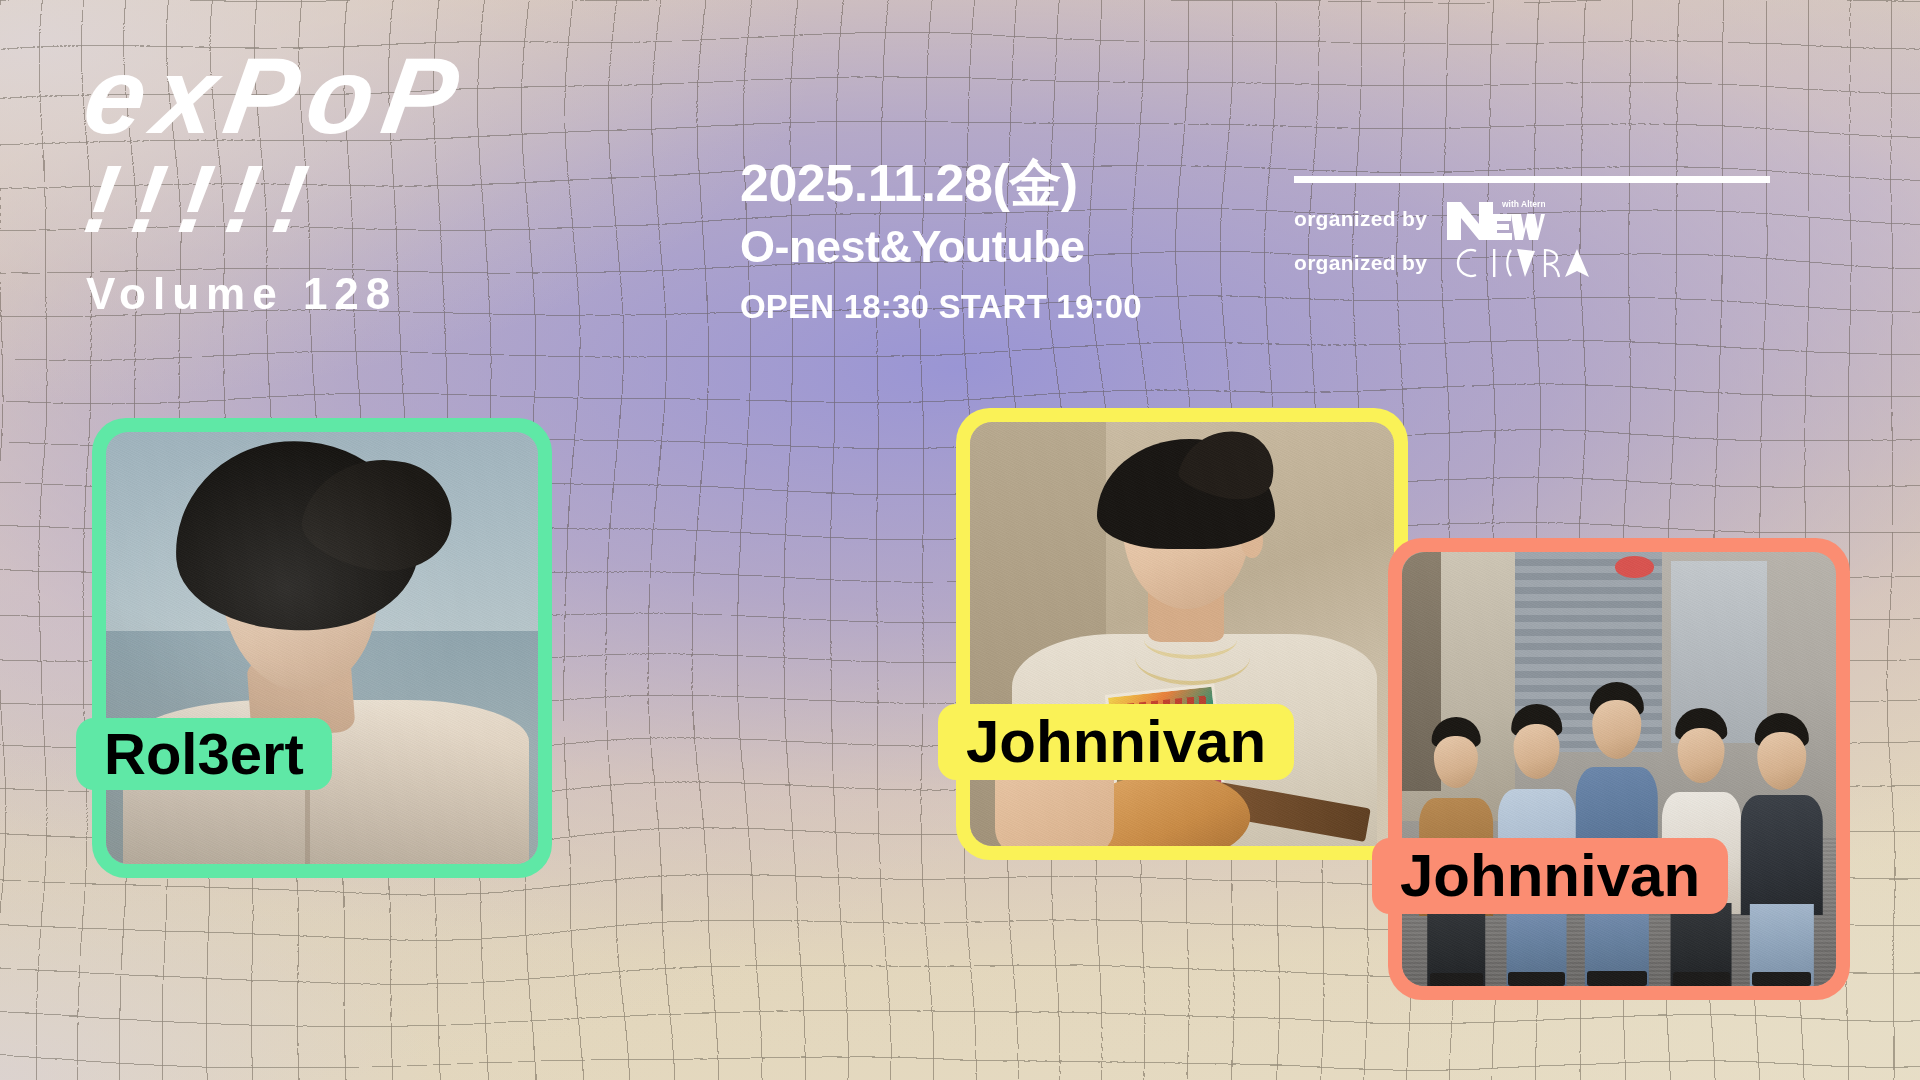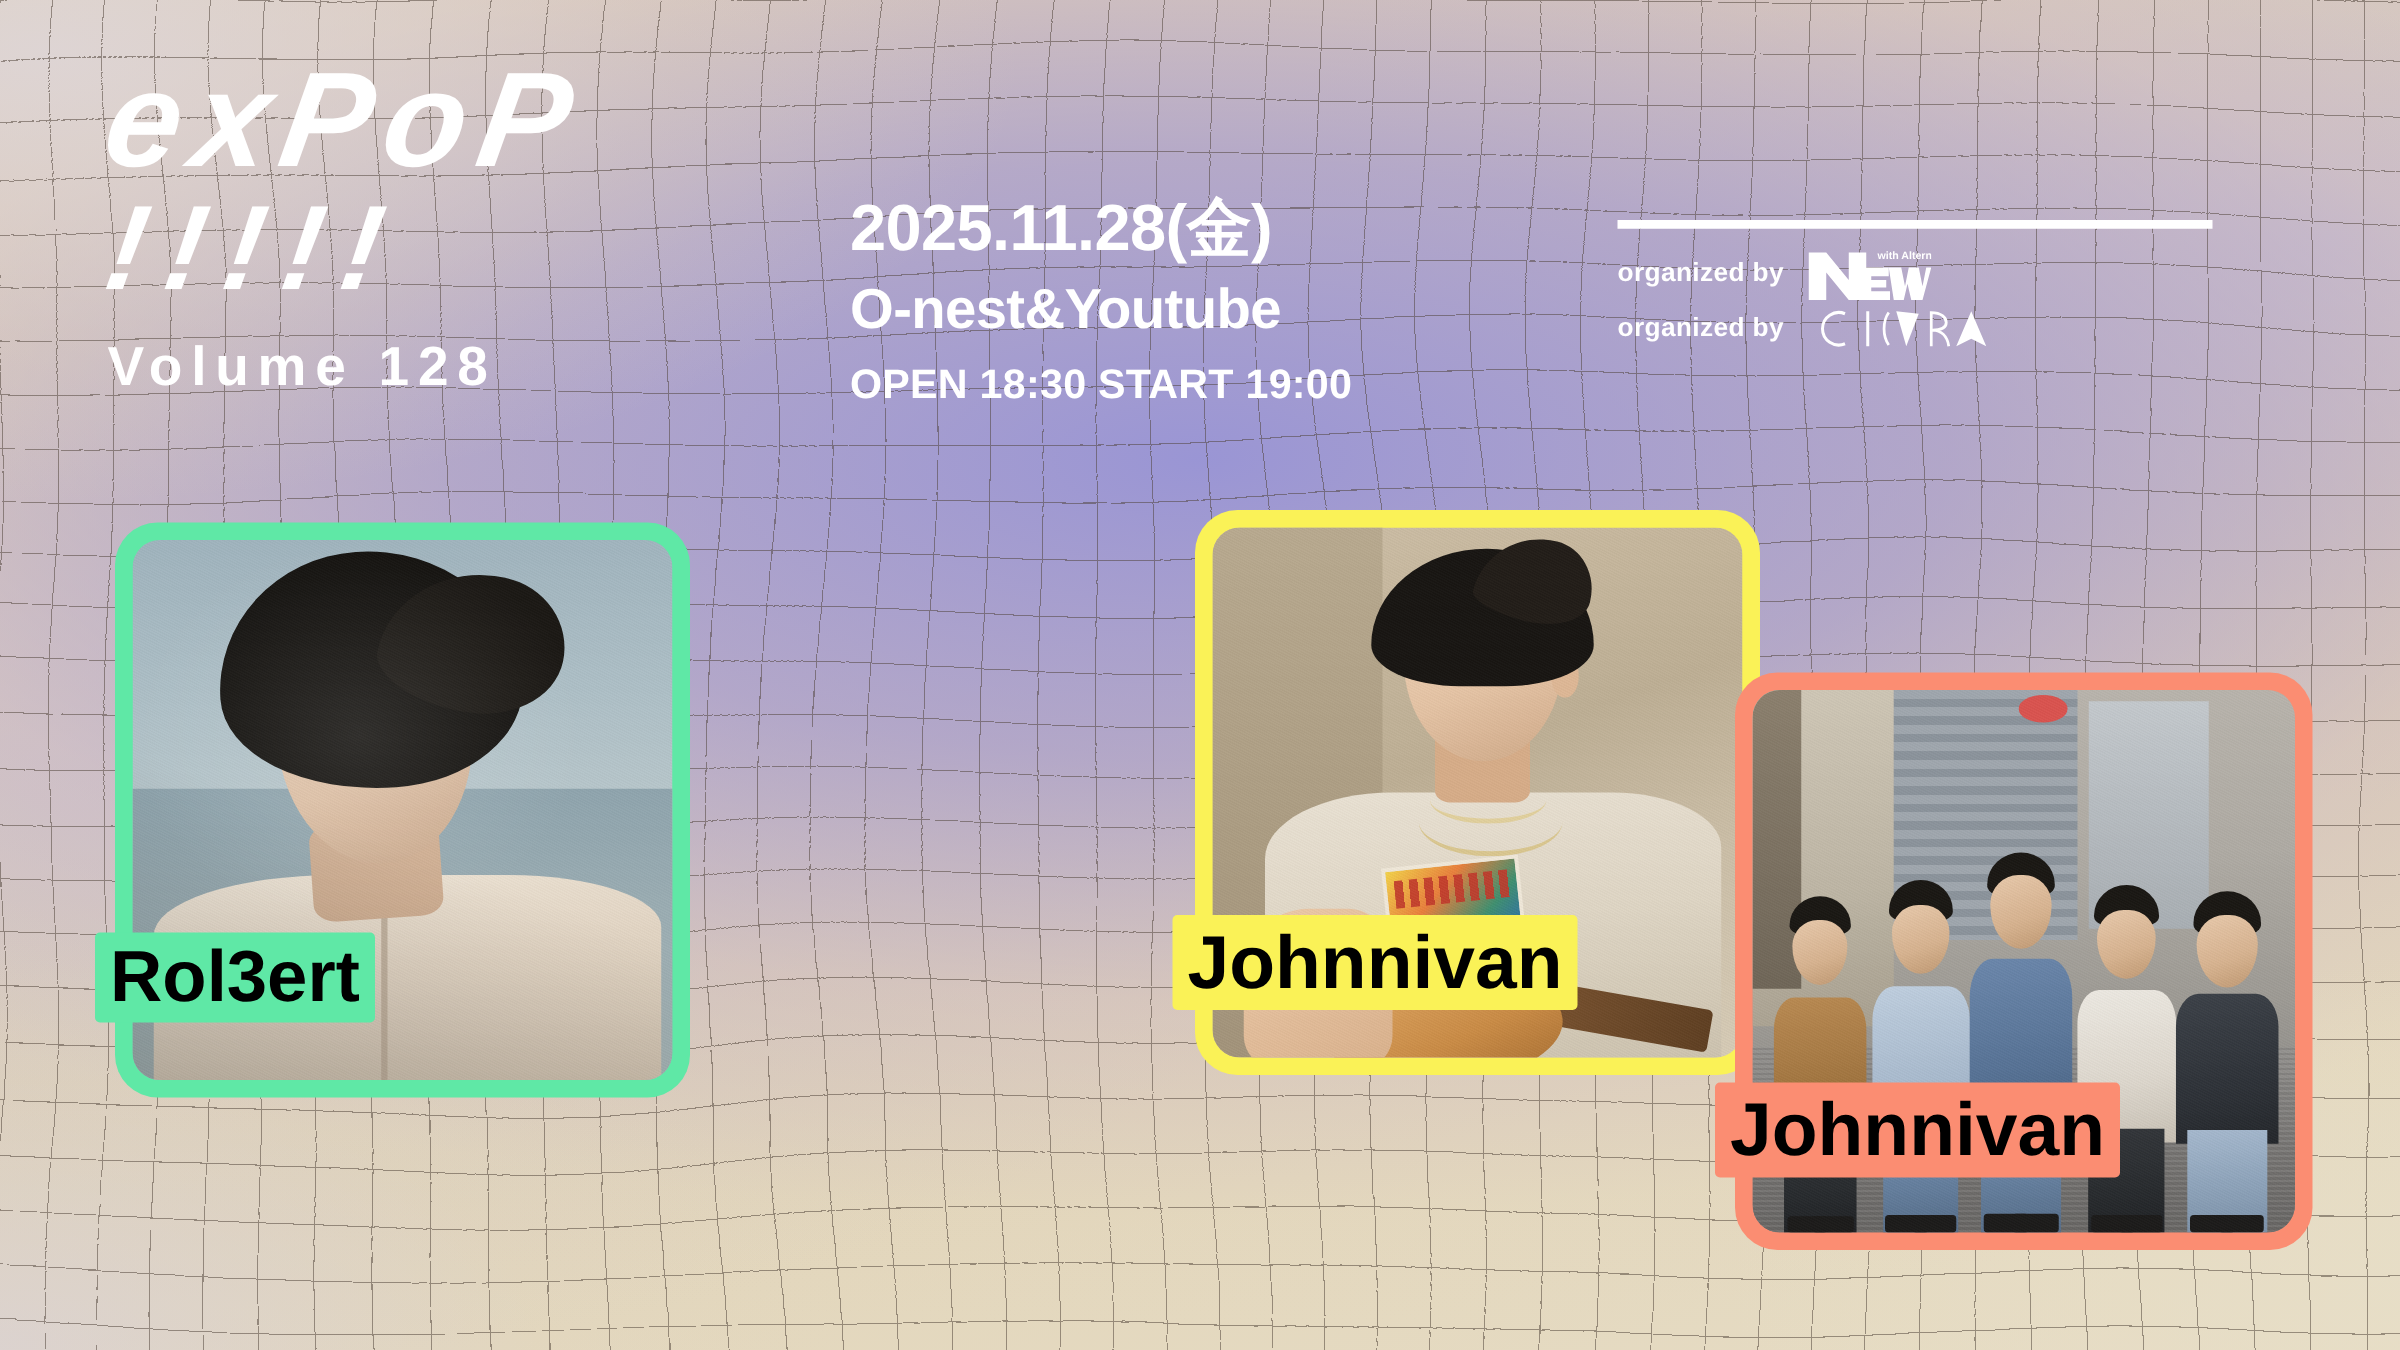--- a/index.html
+++ b/index.html
@@ -66,21 +66,21 @@
   }
   .logo-volume {
     font-size: 44px;
     font-weight: 700;
     letter-spacing: 7px;
     margin-top: 22px;
     white-space: nowrap;
   }
 
   .date-block {
-    position: absolute; left: 680px; top: 152px;
+    position: absolute; left: 740px; top: 152px;
     color: #ffffff;
   }
   .date-line {
     font-size: 52px; font-weight: 700; letter-spacing: -0.5px;
     line-height: 1.22; white-space: nowrap;
   }
   .venue-line {
     font-size: 45px; font-weight: 700; letter-spacing: -0.5px;
     line-height: 1.4; white-space: nowrap;
   }
@@ -119,28 +119,27 @@
     padding: 14px;
   }
   .card-photo {
     position: absolute;
     inset: 14px;
     border-radius: 22px;
     overflow: hidden;
   }
   .card-label {
     position: absolute;
-    border-radius: 4px;
+    border-radius: 18px;
     color: #000000;
     font-weight: 700;
     display: flex; align-items: center;
-    padding: 0 12px;
+    padding: 0 28px;
     white-space: nowrap;
     line-height: 1;
-    margin-top: 28px;
   }
 
   
   #card-rol3ert { left: 92px;   top: 418px; width: 460px;  height: 460px; z-index: 4; }
   #card-uto     { left: 524px;  top: 562px; width: 460px;  height: 460px; z-index: 5; }
   #card-baby    { left: 956px;  top: 408px; width: 452px;  height: 452px; z-index: 6; }
   #card-john    { left: 1388px; top: 538px; width: 462px;  height: 462px; z-index: 7; }
 
   #card-rol3ert .card-frame { background: #5fe8a6; }
   #card-uto     .card-frame { background: #cb9af7; }

